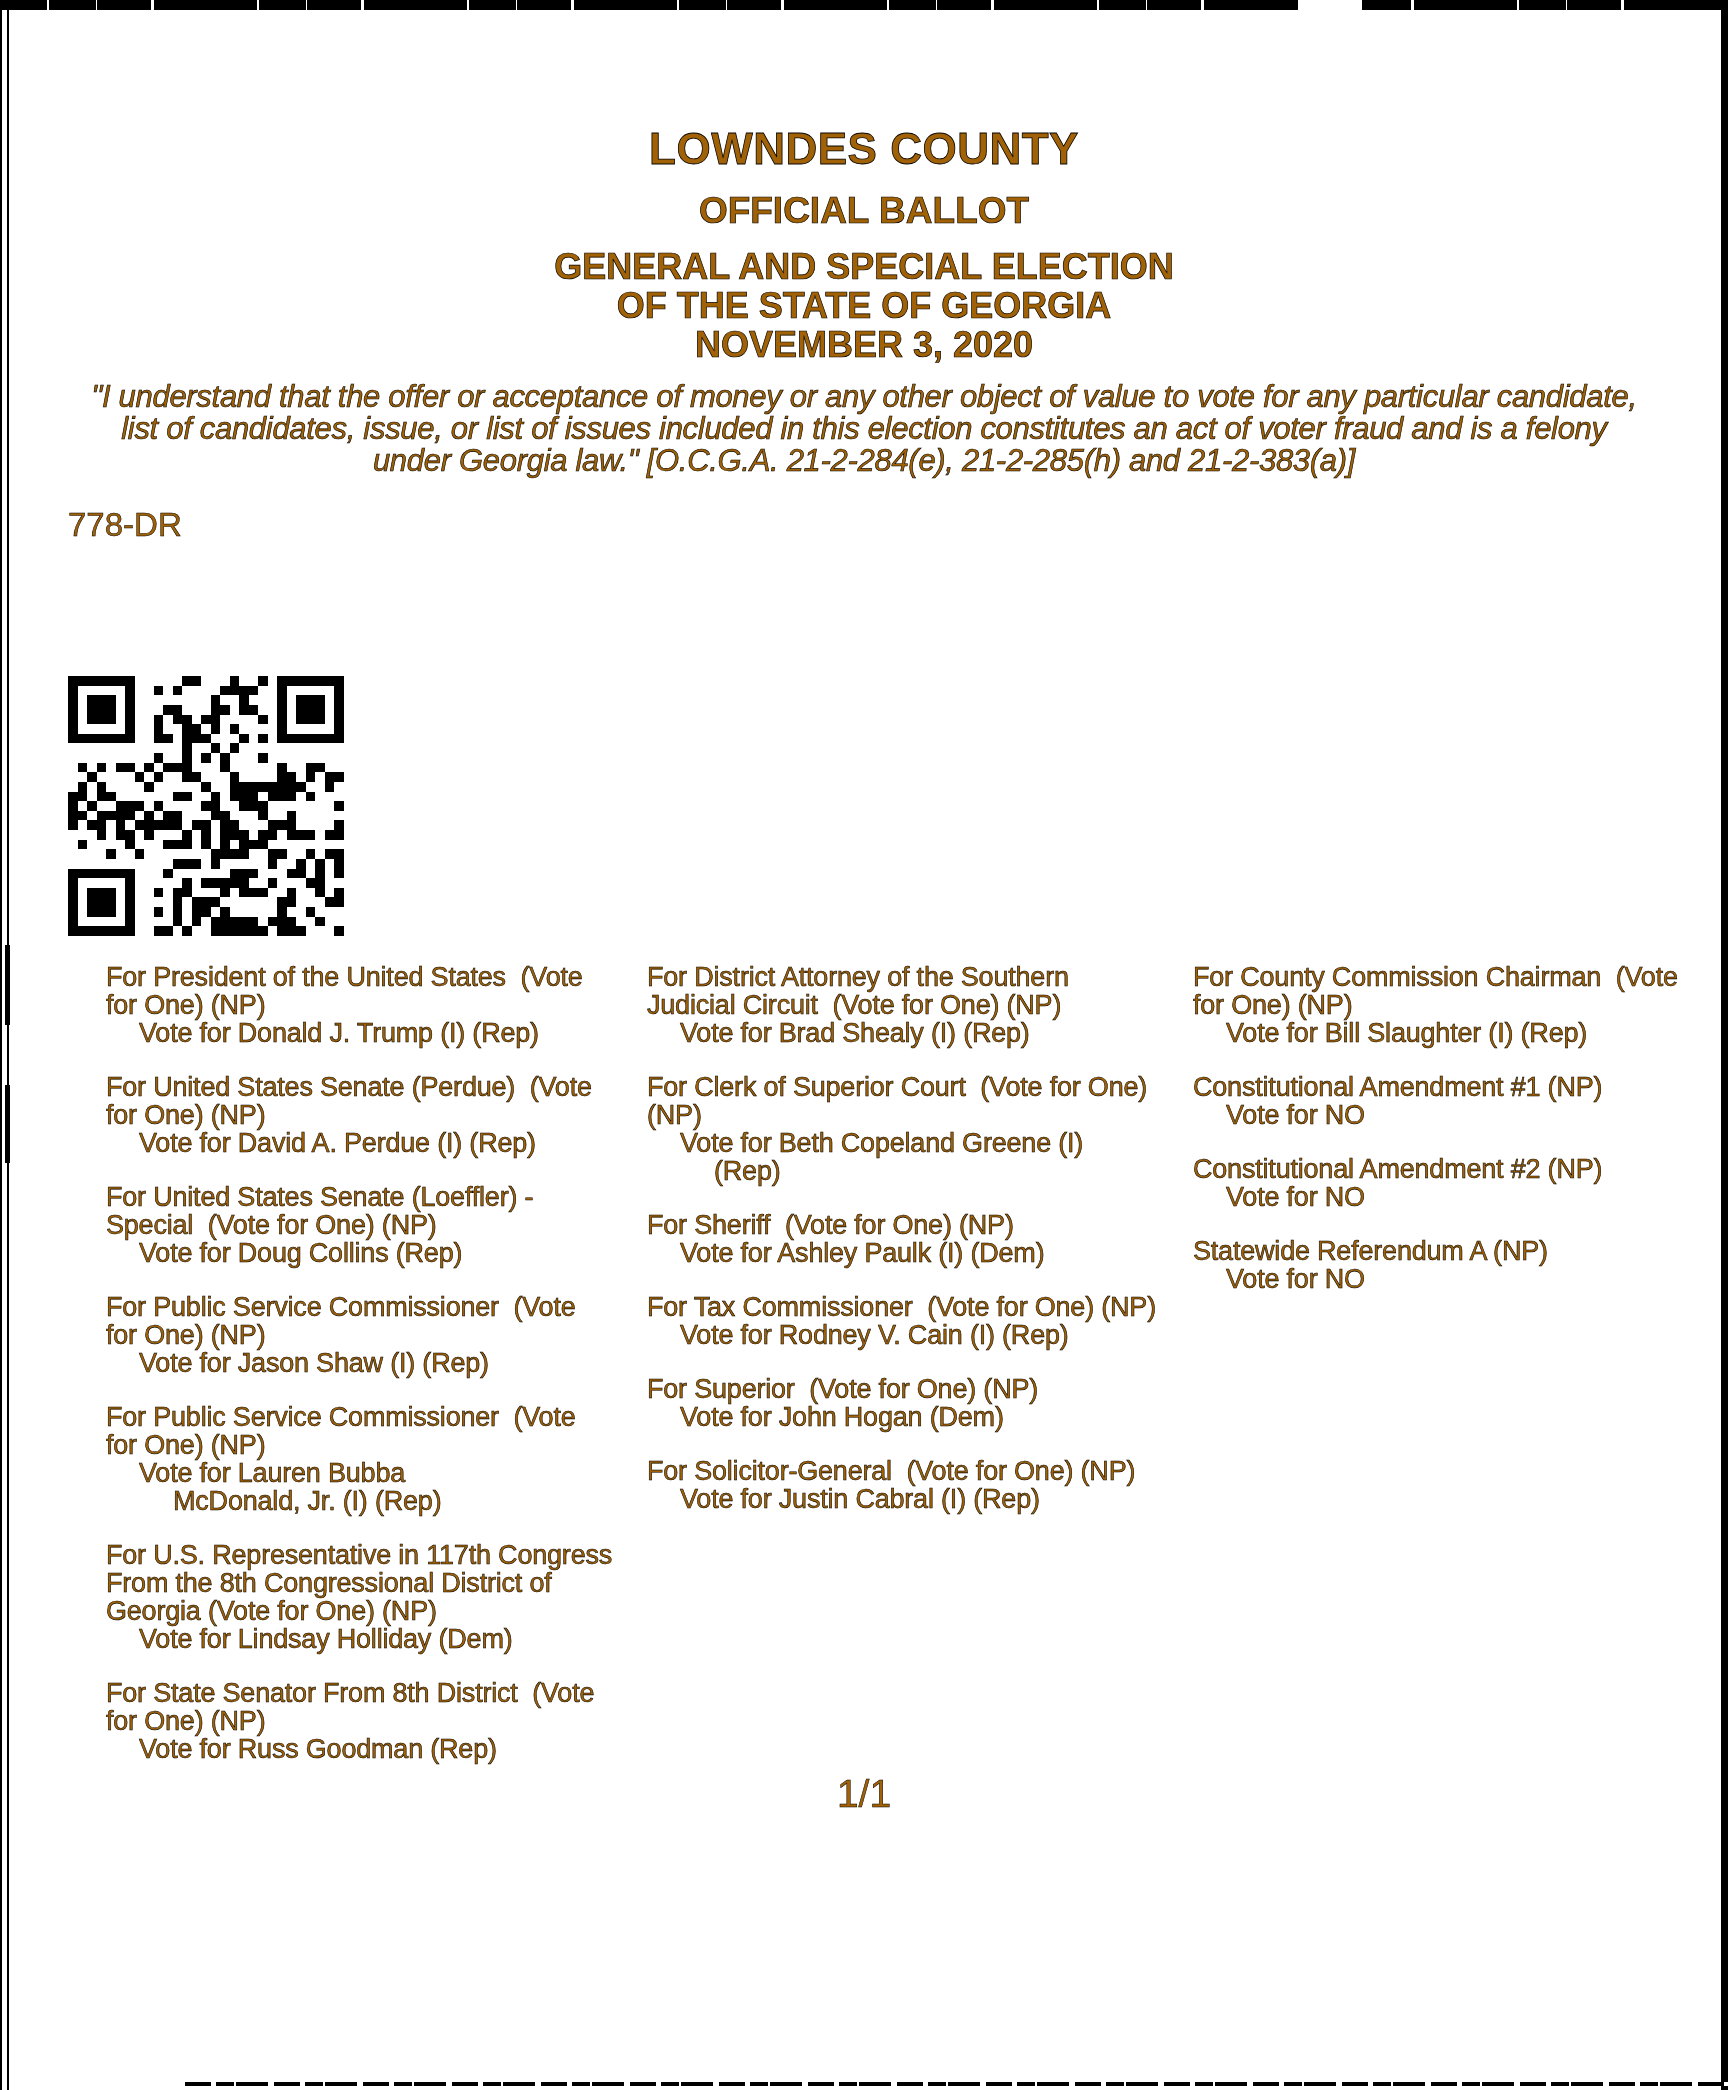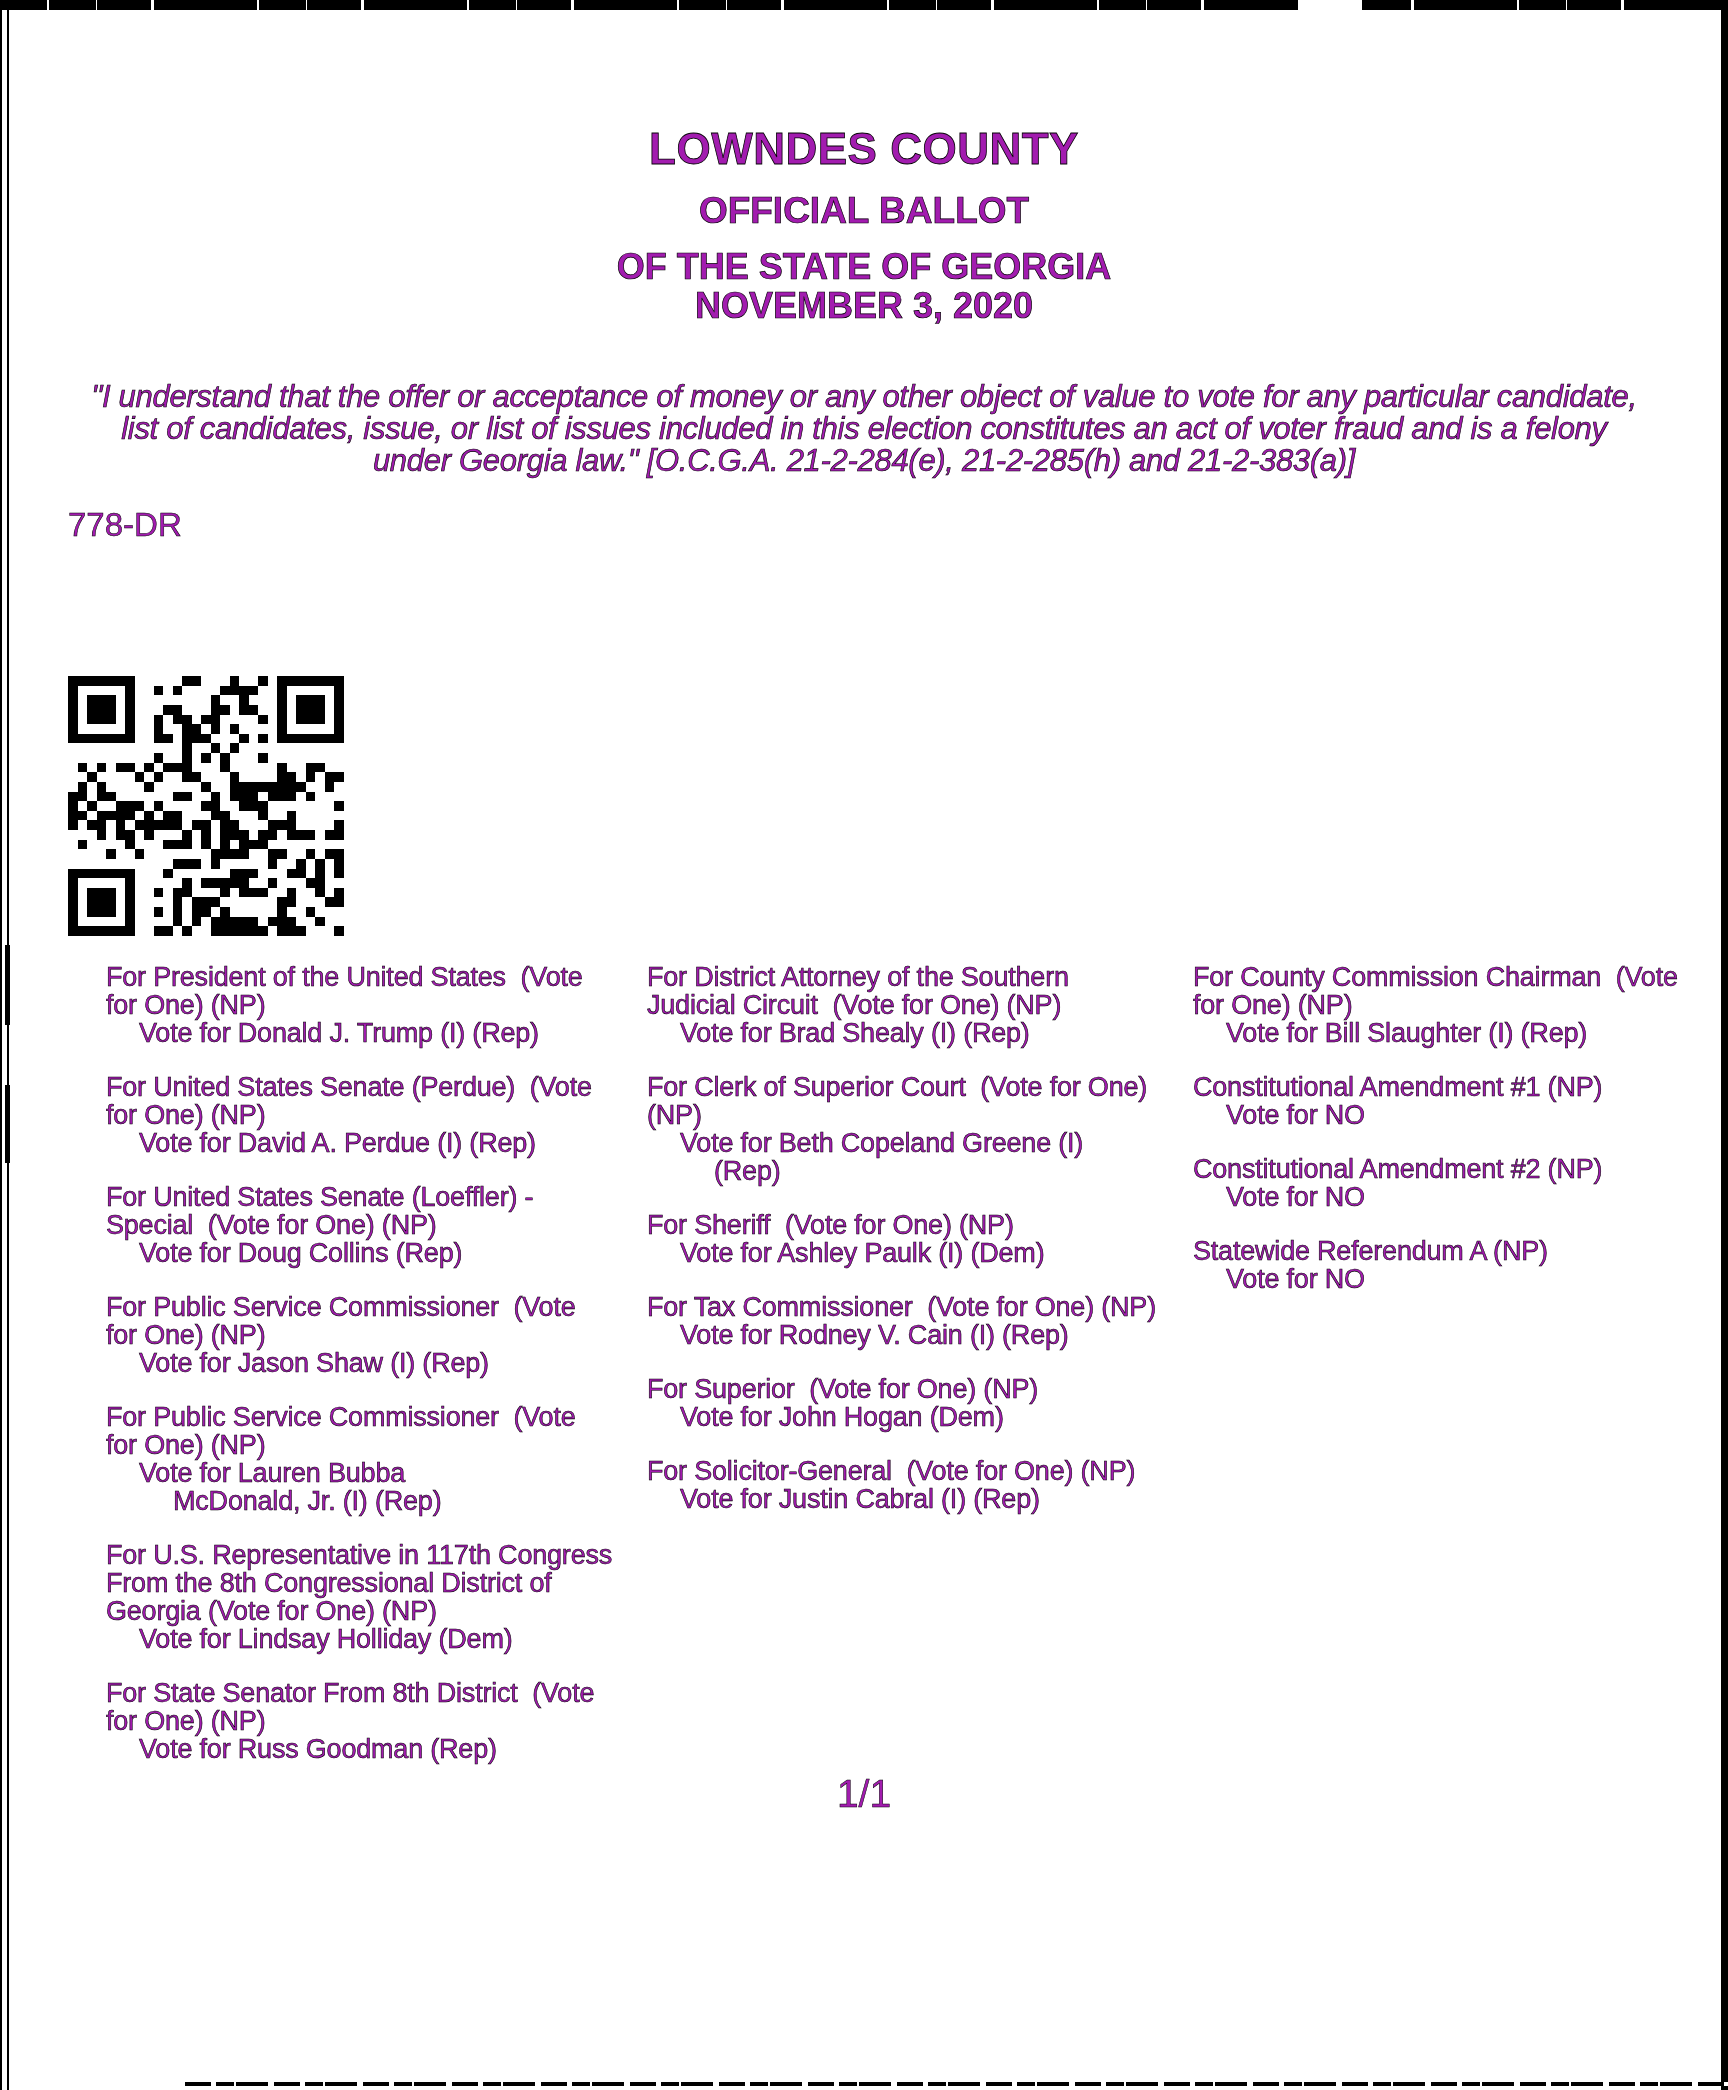--- a/index.html
+++ b/index.html
@@ -1,18 +1,18 @@
 <!DOCTYPE html>
 <html><head>
 <meta charset="utf-8">
 <style>
   html,body{margin:0;padding:0;background:#e8e8e8;}
   .page{
     position:relative;width:1728px;height:2090px;background:#ffffff;
-    overflow:hidden;font-family:"Liberation Sans","DejaVu Sans",sans-serif;color:#a21caf;
+    overflow:hidden;font-family:"Liberation Sans","DejaVu Sans",sans-serif;color:#a16207;
   }
   
   .artifact-top{
     position:absolute;top:0;left:0;width:100%;height:10px;
     background:repeating-linear-gradient(90deg,#000 0 47px,#fff 47px 49px,#000 49px 96px,#fff 96px 97px,#000 97px 151px,#fff 151px 154px,#000 154px 210px);
   }
   .artifact-top-gap{position:absolute;top:0;left:1298px;width:64px;height:10px;background:#fff;}
   .artifact-bottom{
     position:absolute;top:2082px;left:185px;width:1543px;height:4px;
     background:repeating-linear-gradient(90deg,#000 0 26px,#fff 26px 31px,#000 31px 49px,#fff 49px 51px,#000 51px 83px,#fff 83px 89px);
@@ -62,20 +62,21 @@
   <div class="edge-right"></div>
   <div class="edge-left-a"></div>
   <div class="edge-left-b"></div>
   <div class="edge-left-p1"></div>
   <div class="edge-left-p2"></div>
   <div class="artifact-bottom"></div>
 
   <div class="county">LOWNDES COUNTY</div>
   <div class="official">OFFICIAL BALLOT</div>
   <div class="election">
+    <div>GENERAL AND SPECIAL ELECTION</div>
     <div>OF THE STATE OF GEORGIA</div>
     <div>NOVEMBER 3, 2020</div>
   </div>
 
   <div class="disclaimer">
     <div>"I understand that the offer or acceptance of money or any other object of value to vote for any particular candidate,</div>
     <div>list of candidates, issue, or list of issues included in this election constitutes an act of voter fraud and is a felony</div>
     <div>under Georgia law." [O.C.G.A. 21-2-284(e), 21-2-285(h) and 21-2-383(a)]</div>
   </div>
 

